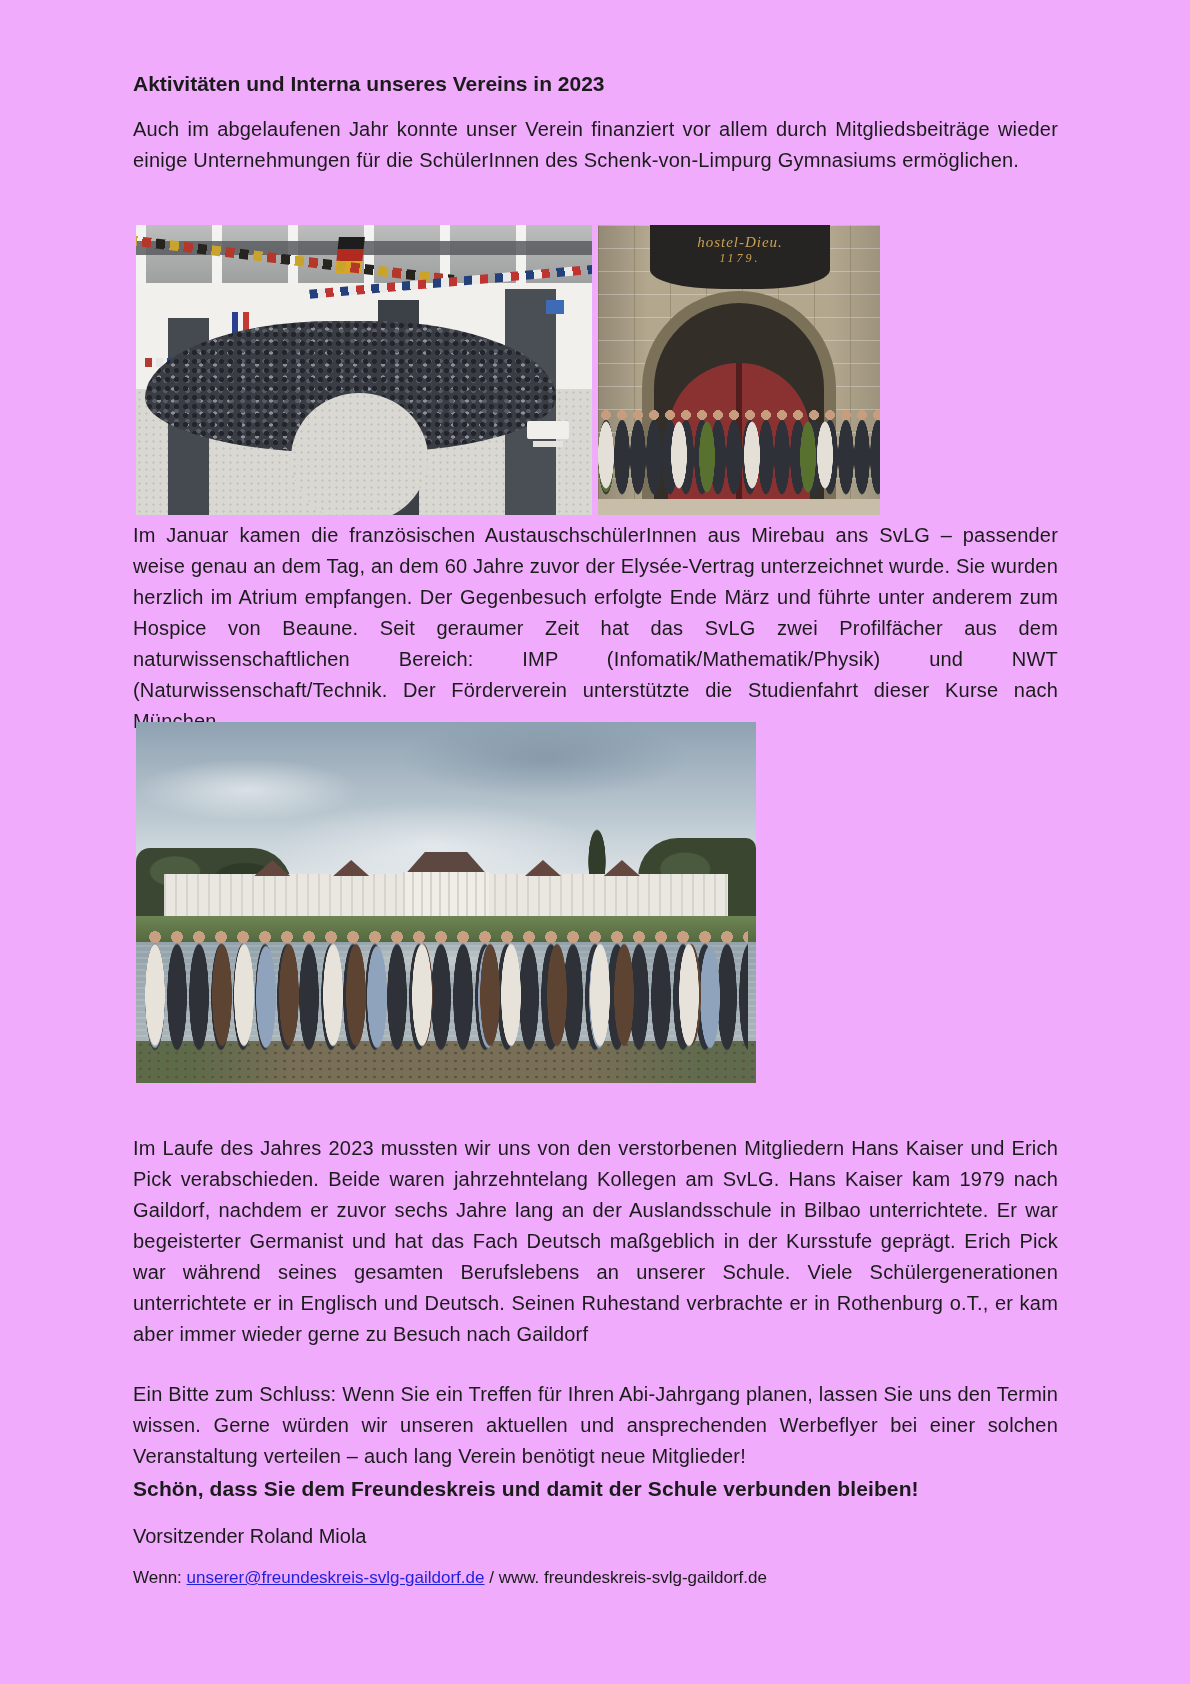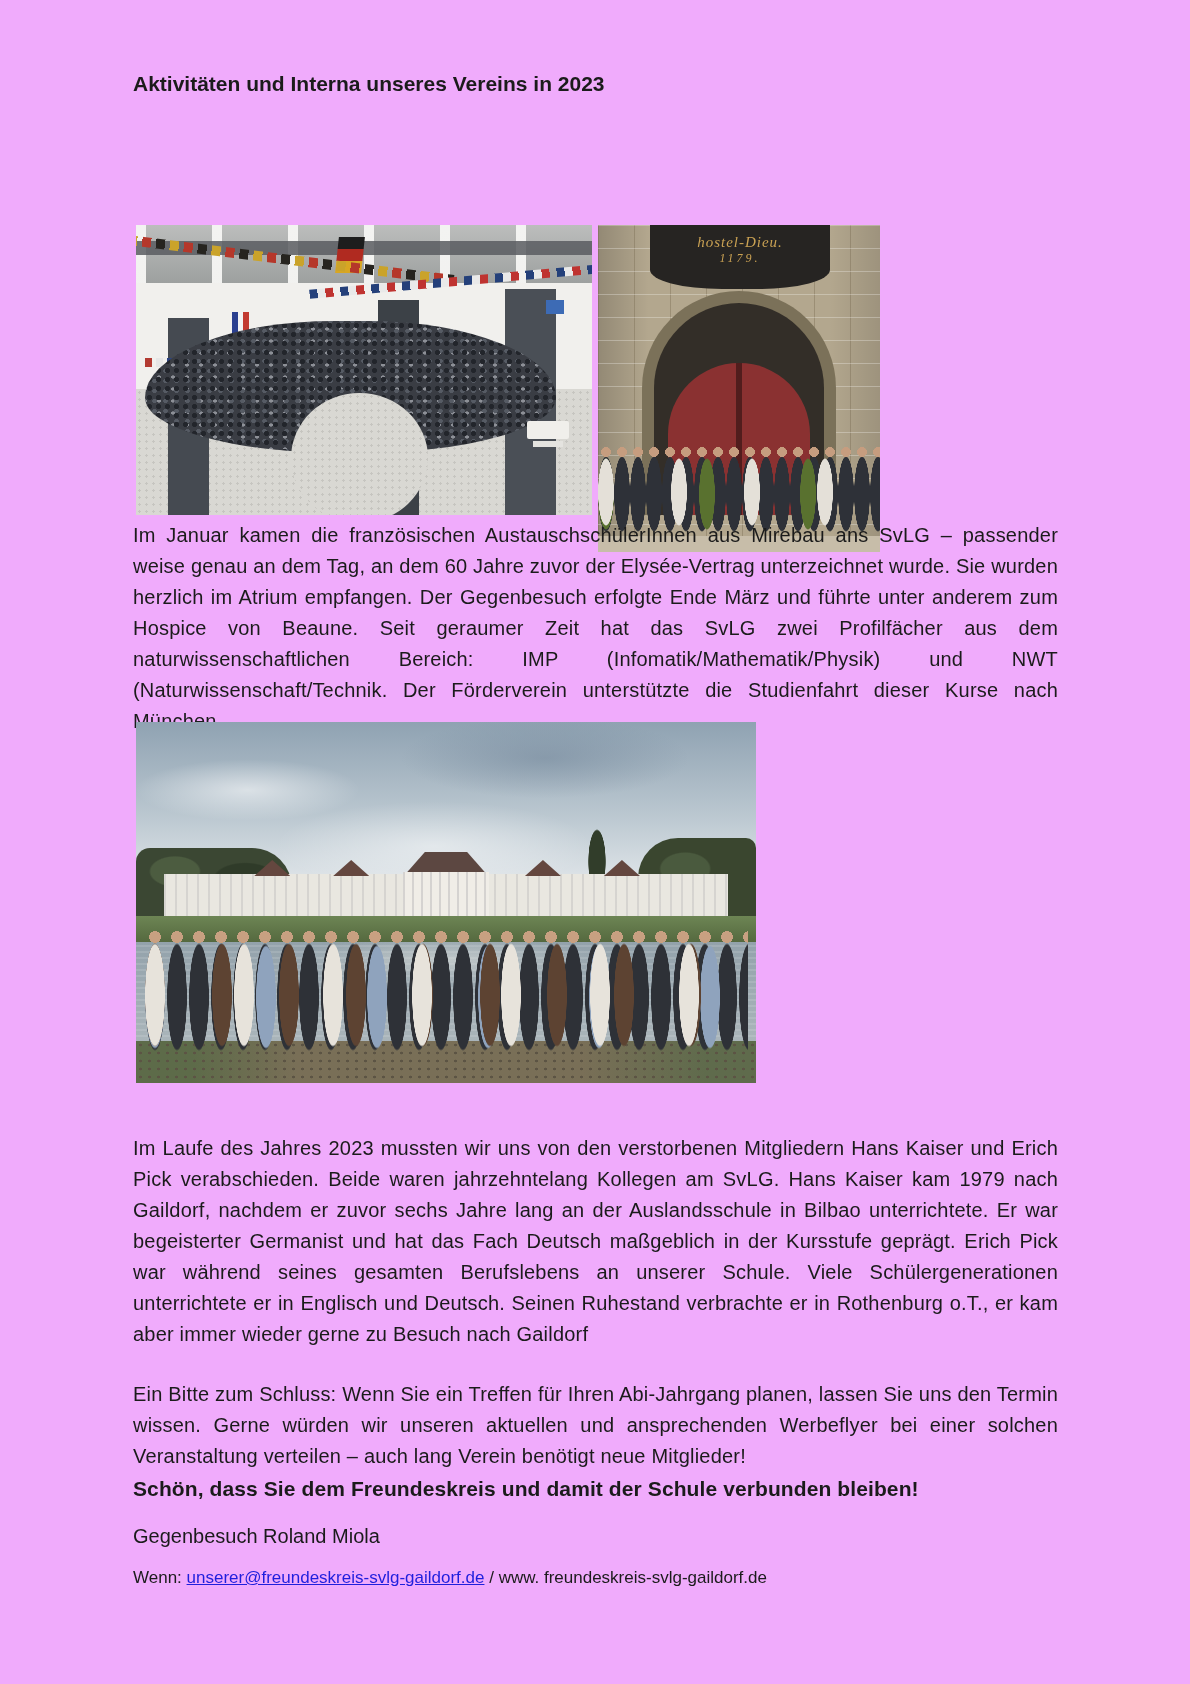--- a/index.html
+++ b/index.html
@@ -43,21 +43,21 @@
     background-color:#3a3d44;
     background-image:radial-gradient(#22252b 2.2px,transparent 2.9px),
                      radial-gradient(#565b64 2px,transparent 2.6px),
                      radial-gradient(#8d9097 1.6px,transparent 2.2px);
     background-size:9px 9px,11px 10px,14px 12px;background-position:0 0,4px 5px,7px 2px;}
   .a-crowd-gap{left:34%;top:168px;width:30%;height:130px;border-radius:50%;background:#d9d8d3;
     background-image:radial-gradient(#c6c5c0 1px,transparent 1.4px);background-size:7px 7px;}
   .a-table{right:5%;top:196px;width:42px;height:18px;background:#f0efeb;border-radius:2px;box-shadow:0 14px 0 -6px #e4e3df;}
 
   
-  .ph-beaune{left:598px;top:225px;width:282px;height:327px;}
+  .ph-beaune{left:598px;top:225px;width:282px;height:290px;}
   .b-stone{left:0;top:0;width:100%;height:100%;background-color:#b3a78e;
     background-image:linear-gradient(rgba(255,255,255,.28) 1px,transparent 1px),
                      linear-gradient(90deg,rgba(110,96,72,.35) 1px,transparent 1px),
                      linear-gradient(90deg,rgba(0,0,0,.18),rgba(0,0,0,0) 18%,rgba(0,0,0,0) 82%,rgba(0,0,0,.12));
     background-size:100% 23px,36px 100%,100% 100%;}
   .b-plaque{left:52px;top:0;width:180px;height:64px;background:#262422;border-radius:0 0 40% 40%/0 0 30% 30%;
     text-align:center;font-family:"Liberation Serif",serif;font-style:italic;color:#c9a153;}
   .b-plaque .l1{display:block;padding-top:9px;font-size:15px;letter-spacing:1px;}
   .b-plaque .l2{display:block;font-size:12px;letter-spacing:3px;}
   .b-arch{left:44px;top:66px;width:194px;height:224px;border-radius:97px 97px 0 0;background:#7b7159;}
@@ -113,20 +113,21 @@
                      radial-gradient(ellipse 10px 54px at 11px 72px,#2e3137 96%,transparent);
     background-size:22px 100%,89px 100%,67px 100%,111px 100%,22px 100%;}
 </style>
 </head>
 <body>
 
 <div class="page">
 
   <h1 class="title abs col" style="top:72px;">Aktivitäten und Interna unseres Vereins in 2023</h1>
 
+  <p class="body abs col" style="top:114px;">Auch im abgelaufenen Jahr konnte unser Verein finanziert vor allem durch Mitgliedsbeiträge wieder einige Unternehmungen für die SchülerInnen des Schenk-von-Limpurg Gymnasiums ermöglichen.</p>
 
   <div class="photo ph-atrium">
     <div class="dec a-floor"></div>
     <div class="dec a-upper"></div>
     <div class="dec a-rail"></div>
     <div class="dec a-wall"></div>
     <div class="dec a-door1"></div>
     <div class="dec a-door2"></div>
     <div class="dec a-door3"></div>
     <div class="dec a-sign-blue"></div>
@@ -175,17 +176,17 @@
     <div class="dec m-shore"></div>
     <div class="dec m-crowd"></div>
   </div>
 
   <p class="body abs col" style="top:1133px;">Im Laufe des Jahres 2023 mussten wir uns von den verstorbenen Mitgliedern Hans Kaiser und Erich Pick verabschieden. Beide waren jahrzehntelang Kollegen am SvLG. Hans Kaiser kam 1979 nach Gaildorf, nachdem er zuvor sechs Jahre lang an der Auslandsschule in Bilbao unterrichtete. Er war begeisterter Germanist und hat das Fach Deutsch maßgeblich in der Kursstufe geprägt. Erich Pick war während seines gesamten Berufslebens an unserer Schule. Viele Schülergenerationen unterrichtete er in Englisch und Deutsch. Seinen Ruhestand verbrachte er in Rothenburg o.T., er kam aber immer wieder gerne zu Besuch nach Gaildorf</p>
 
   <p class="body abs col" style="top:1379px;">Ein Bitte zum Schluss: Wenn Sie ein Treffen für Ihren Abi-Jahrgang planen, lassen Sie uns den Termin wissen. Gerne würden wir unseren aktuellen und ansprechenden Werbeflyer bei einer solchen Veranstaltung verteilen – auch lang Verein benötigt neue Mitglieder!</p>
 
   <p class="closing abs col" style="top:1477px;">Schön, dass Sie dem Freundeskreis und damit der Schule verbunden bleiben!</p>
 
-  <p class="chairman abs col" style="top:1525px;">Gegenbesuch Roland Miola</p>
+  <p class="chairman abs col" style="top:1525px;">Vorsitzender Roland Miola</p>
 
   <p class="contact abs col" style="top:1568px;"><span>Wenn: </span><a href="#">unserer@freundeskreis-svlg-gaildorf.de</a><span> / </span><span>www. freundeskreis-svlg-gaildorf.de</span></p>
 
 </div>
 
 </body></html>

